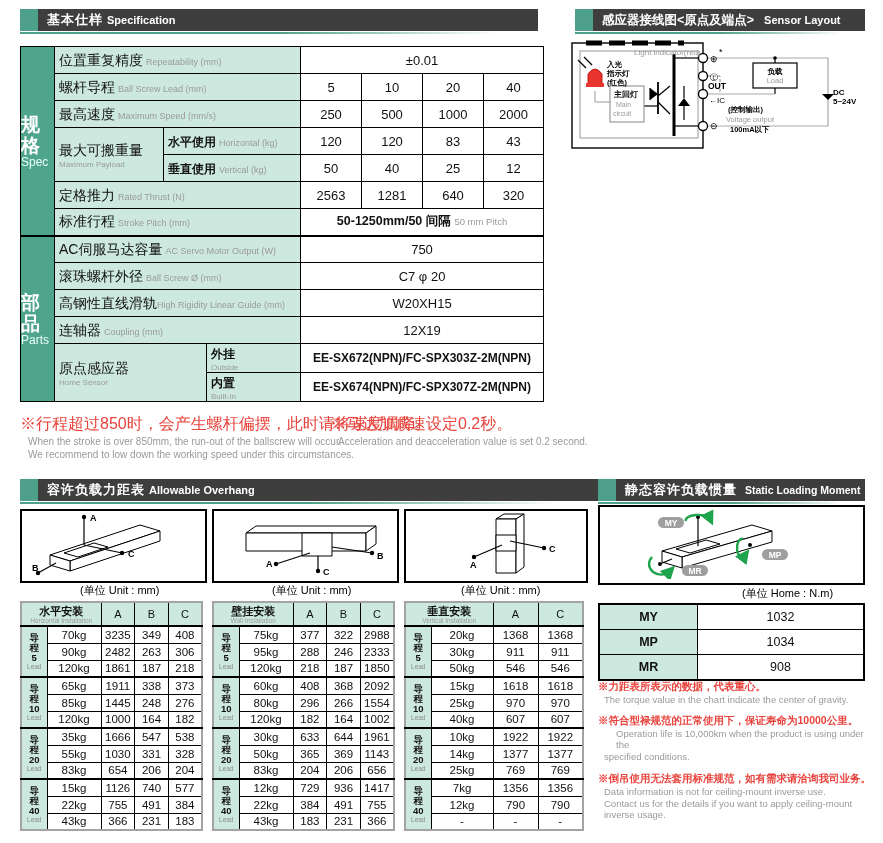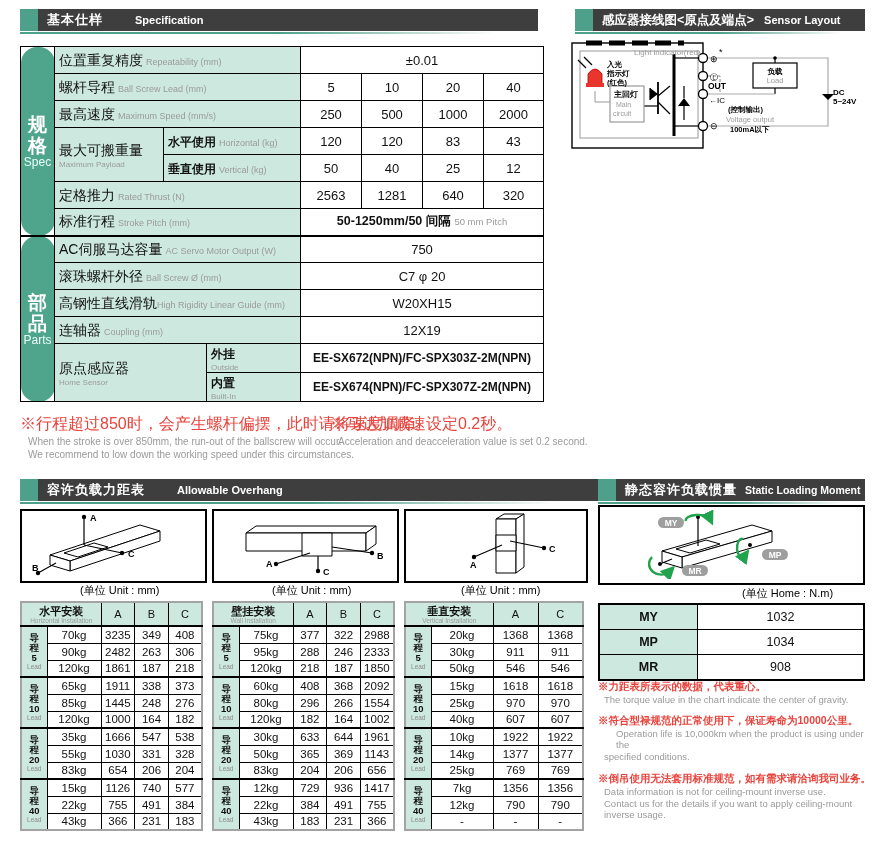--- a/index.html
+++ b/index.html
@@ -4,27 +4,27 @@
 <style>
   html,body{margin:0;padding:0;background:#fff;}
   .page{position:relative;width:883px;height:843px;background:#fff;overflow:hidden;
         font-family:"Liberation Sans",sans-serif;color:#111;}
   
   .sec-head{position:absolute;height:22px;background:#3e3e3e;display:flex;align-items:center;}
   .sec-head::after{content:'';position:absolute;left:0;right:0;bottom:-3px;height:2px;
         background:linear-gradient(to right,#4fa08a 0%,#4fa08a 50%,rgba(79,160,138,0) 92%);}
   .accent{width:18px;height:22px;background:#4fa08a;margin-right:9px;flex:0 0 auto;}
   .h-zh{color:#fff;font-weight:bold;font-size:13px;letter-spacing:1px;white-space:nowrap;}
-  .h-en{color:#fff;font-weight:bold;font-size:11px;margin-left:32px;white-space:nowrap;}
+  .h-en{color:#fff;font-weight:bold;font-size:11px;margin-left:4px;white-space:nowrap;}
   
   .spec-table{position:absolute;left:20px;top:46px;border-collapse:collapse;table-layout:fixed;width:523px;}
   .spec-table td{border:1px solid #000;padding:0 4px;overflow:hidden;}
   .spec-table tr{height:27px;}
   .spec-table tr.tall{height:29px;}
-  td.side{background:#4fa58c;color:#fff;text-align:center;padding:0;border-radius:16px;}
+  td.side{background:#4fa58c;color:#fff;padding:0;}
   .side .s-zh{display:block;font-size:19px;font-weight:bold;line-height:21px;}
   .side .s-en{display:block;font-size:12px;line-height:12px;color:#eafff7;}
   td.lbl{background:#cde9df;}
   .z{font-weight:normal;font-size:14px;text-align:right;}
   .e{font-size:9px;color:#9a9a9a;margin-left:3px;}
   .e2{font-size:8px;color:#9a9a9a;display:block;line-height:9px;}
   td.val{text-align:center;font-size:13px;background:#fff;}
   td.val.bold{font-weight:bold;font-size:12px;}
   .sub-z{font-weight:bold;font-size:12px;}
   .grp td{border-top:2px solid #000;}

